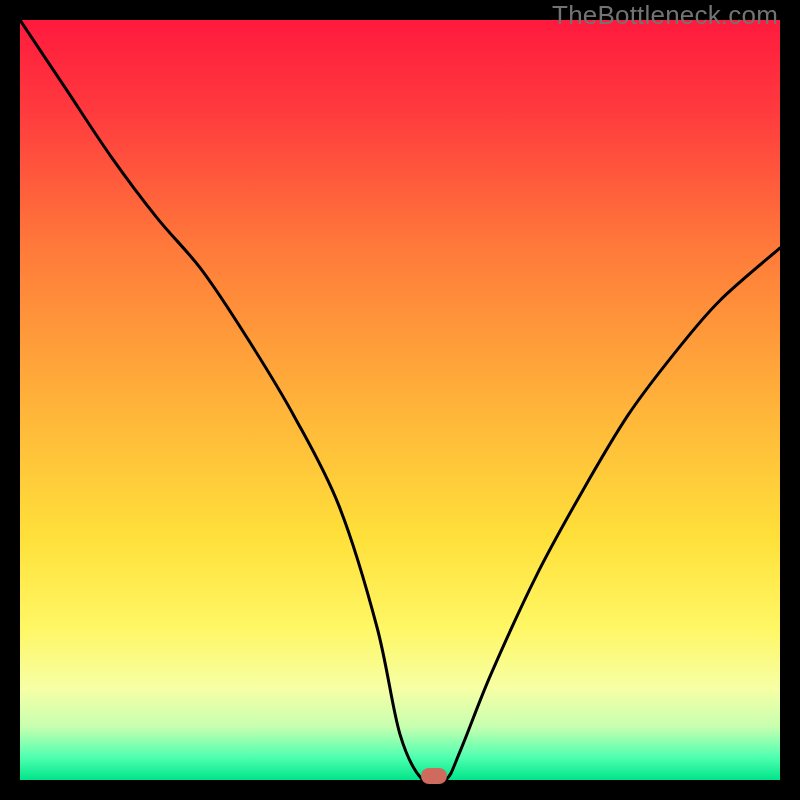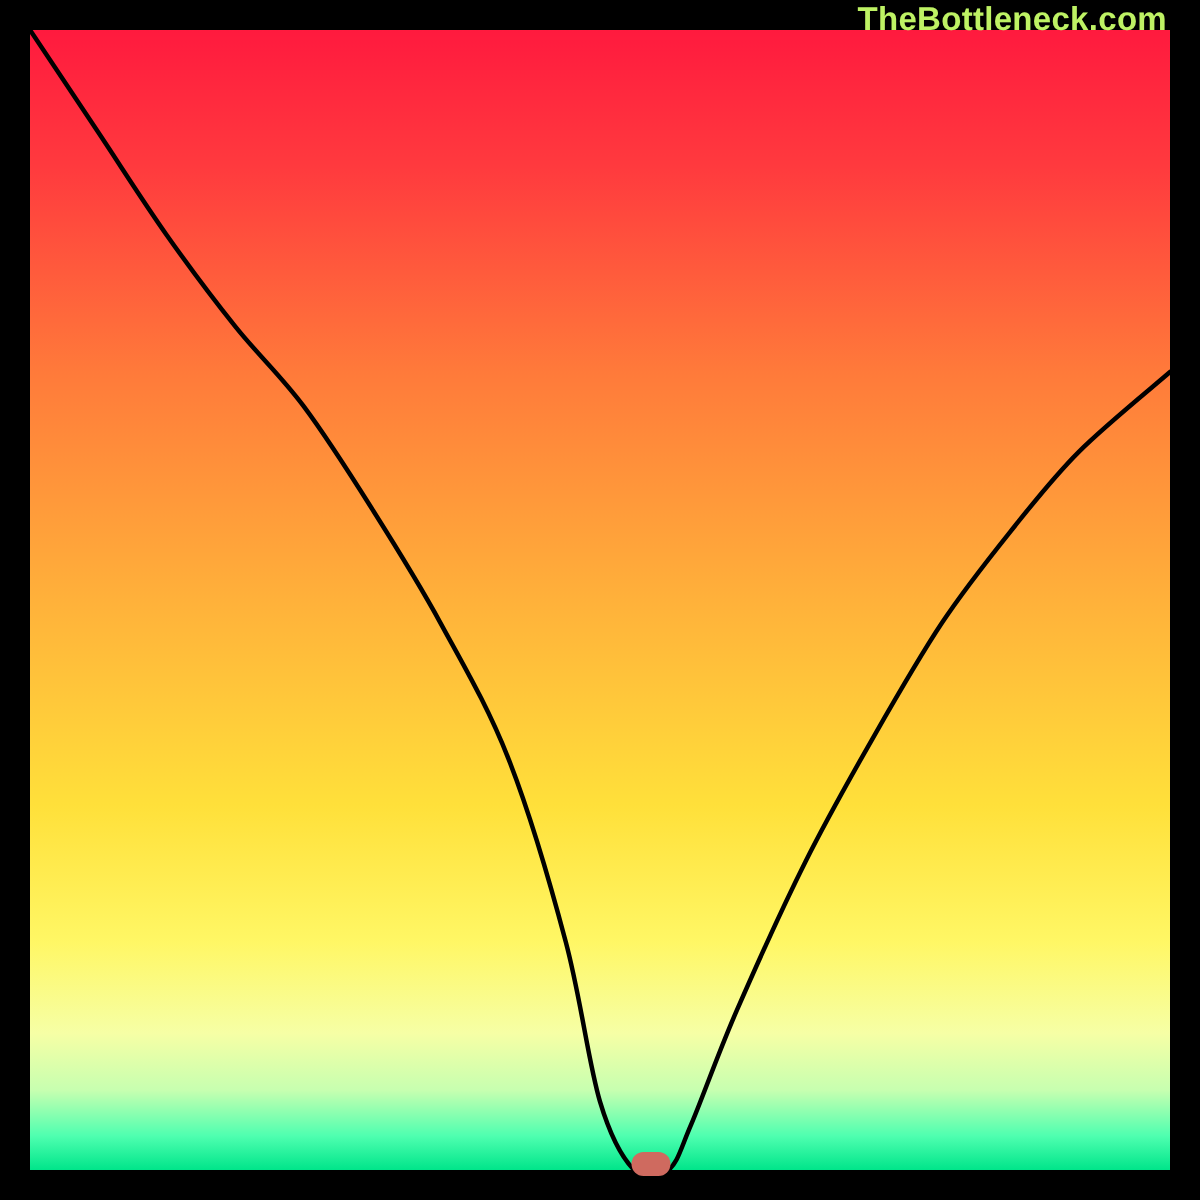--- a/index.html
+++ b/index.html
@@ -23,23 +23,23 @@
     position: absolute;
     left: 0;
     top: 0;
     width: 760px;
     height: 760px;
   }
   .watermark {
     position: absolute;
     top: 0px;
     right: 22px;
-    color: #bef264;
-    font-size: 22px;
-    font-weight: 700;
+    color: #737373;
+    font-size: 26px;
+    font-weight: 400;
     letter-spacing: 0.2px;
     user-select: none;
   }
   .marker {
     position: absolute;
     width: 26px;
     height: 16px;
     background: #cf6a5f;
     border-radius: 8px;
     transform: translate(-50%, -50%);

